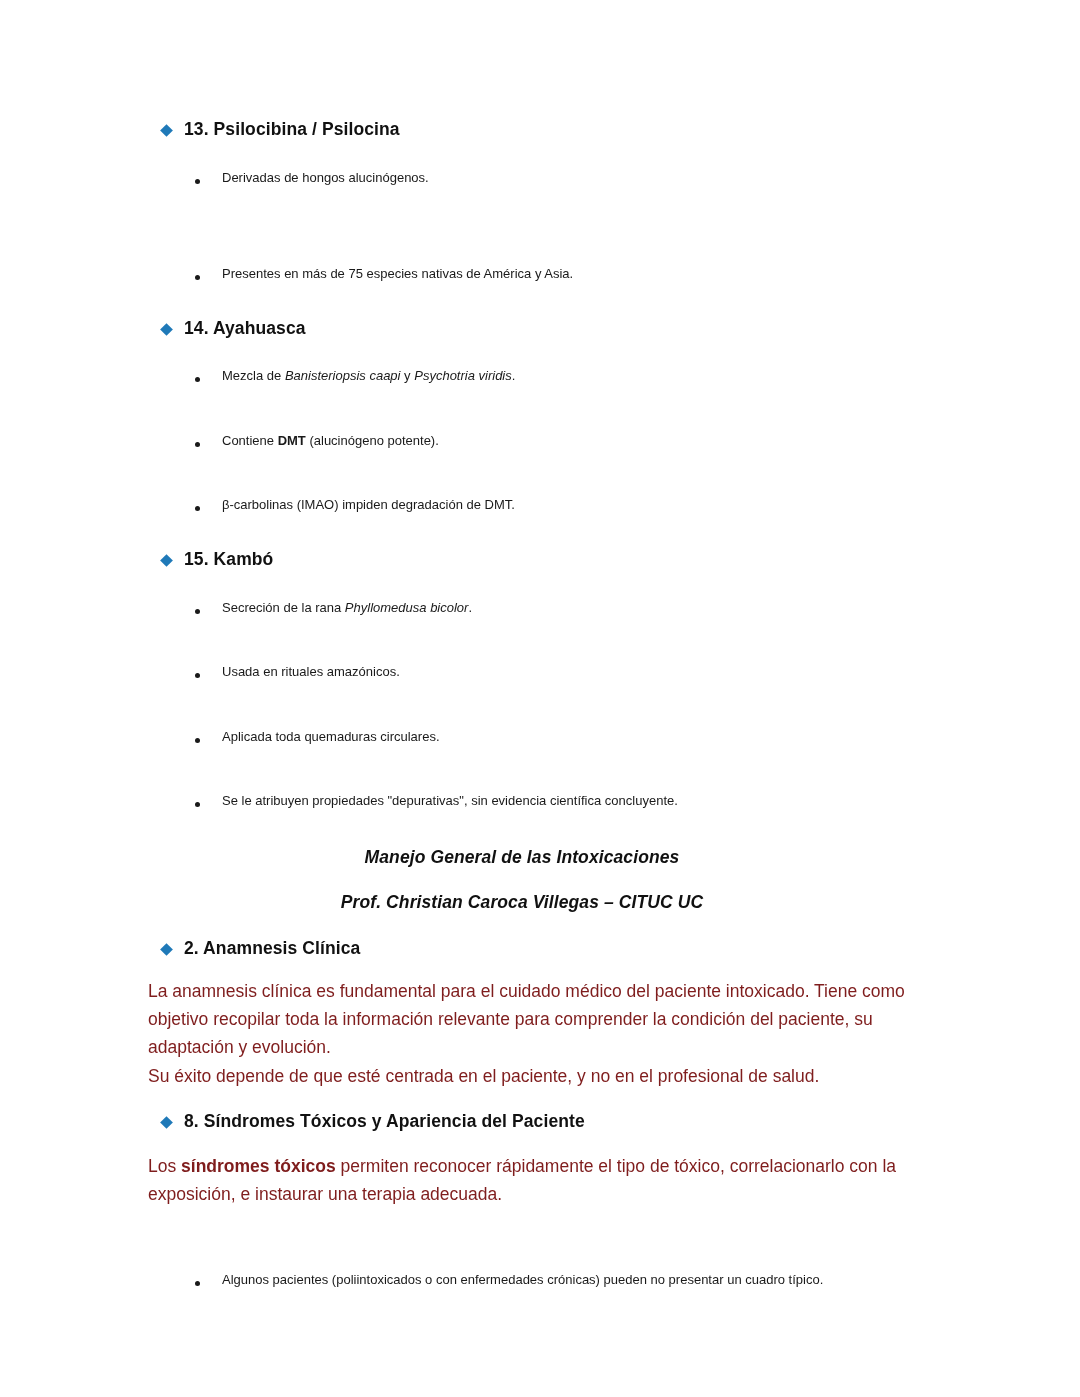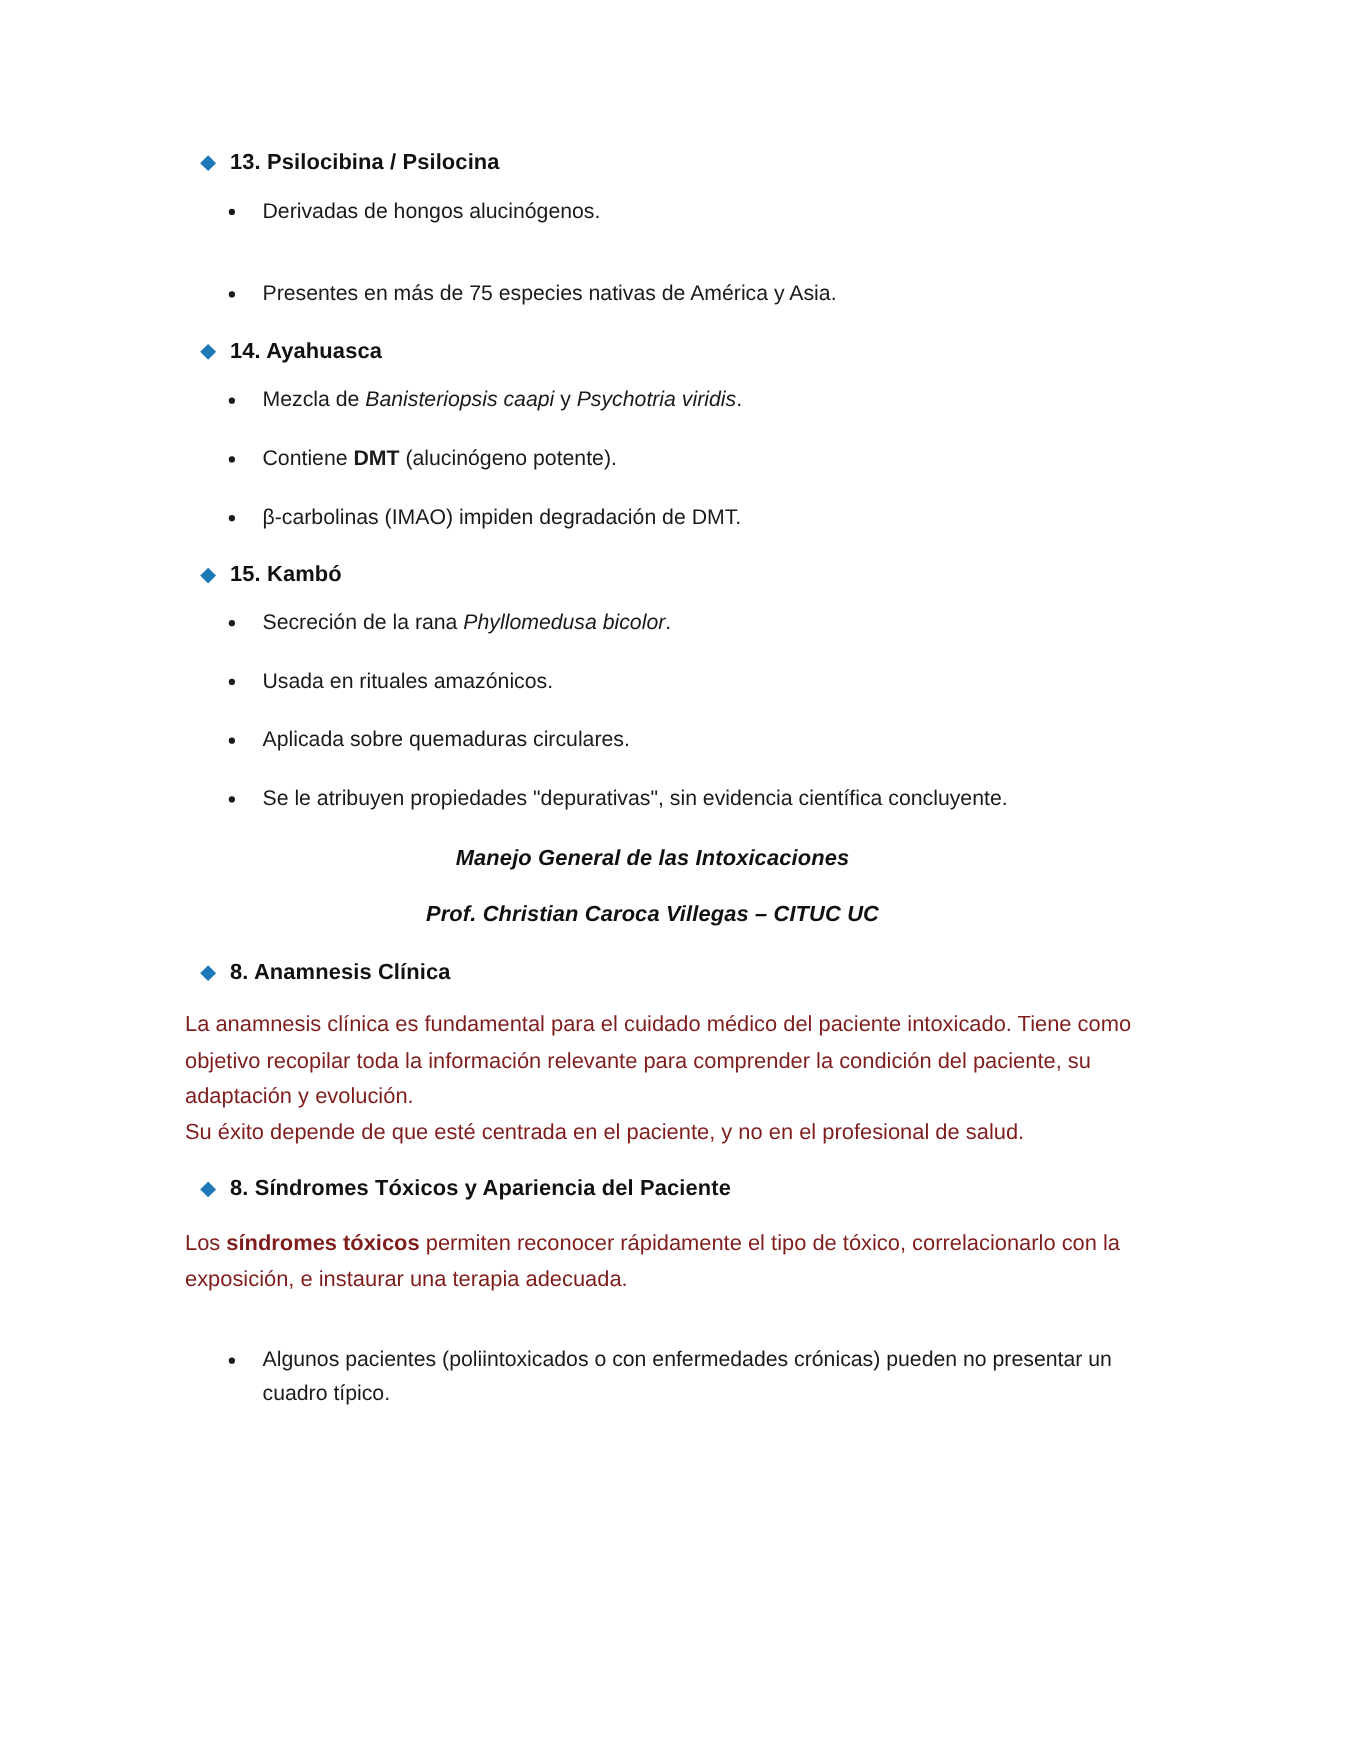--- a/index.html
+++ b/index.html
@@ -52,24 +52,24 @@
 
   
   ul.bullets {
     list-style: none;
     margin: 0;
     padding: 0;
   }
   ul.bullets > li {
     position: relative;
     padding-left: 62px;
-    font-size: 17px;
+    font-size: 13px;
     line-height: 1.58;
     color: #1a1a1a;
-    margin: 0;
+    margin: 12px;
   }
   ul.bullets > li .dot {
     position: absolute;
     left: 35px;
     top: 11px;
     width: 5px;
     height: 5px;
     border-radius: 50%;
     background: #1a1a1a;
     display: block;
@@ -141,35 +141,35 @@
 
     <div class="dia-head">
       <span class="diamond"></span><span>15. Kambó</span>
     </div>
     <div class="sp-14"></div>
     <ul class="bullets">
       <li><span class="dot"></span><span><span>Secreción de la rana </span><em>Phyllomedusa bicolor</em><span>.</span></span></li>
       <li class="bullet-gap" style="padding:0;"></li>
       <li><span class="dot"></span><span>Usada en rituales amazónicos.</span></li>
       <li class="bullet-gap" style="padding:0;"></li>
-      <li><span class="dot"></span><span>Aplicada sobre quemaduras circulares.</span></li>
+      <li><span class="dot"></span><span>Aplicada toda quemaduras circulares.</span></li>
       <li class="bullet-gap" style="padding:0;"></li>
       <li><span class="dot"></span><span>Se le atribuyen propiedades "depurativas", sin evidencia científica concluyente.</span></li>
     </ul>
 
     <div class="sp-22"></div>
 
     <div class="center-head">Manejo General de las Intoxicaciones</div>
     <div class="sp-22"></div>
     <div class="center-head">Prof. Christian Caroca Villegas – CITUC UC</div>
 
     <div class="sp-22"></div>
 
     <div class="dia-head">
-      <span class="diamond"></span><span>8. Anamnesis Clínica</span>
+      <span class="diamond"></span><span>2. Anamnesis Clínica</span>
     </div>
     <div class="sp-16"></div>
     <p class="body">La anamnesis clínica es fundamental para el cuidado médico del paciente intoxicado. Tiene como objetivo recopilar toda la información relevante para comprender la condición del paciente, su adaptación y evolución.</p>
     <p class="body">Su éxito depende de que esté centrada en el paciente, y no en el profesional de salud.</p>
 
     <div class="sp-20"></div>
 
     <div class="dia-head">
       <span class="diamond"></span><span>8. Síndromes Tóxicos y Apariencia del Paciente</span>
     </div>

